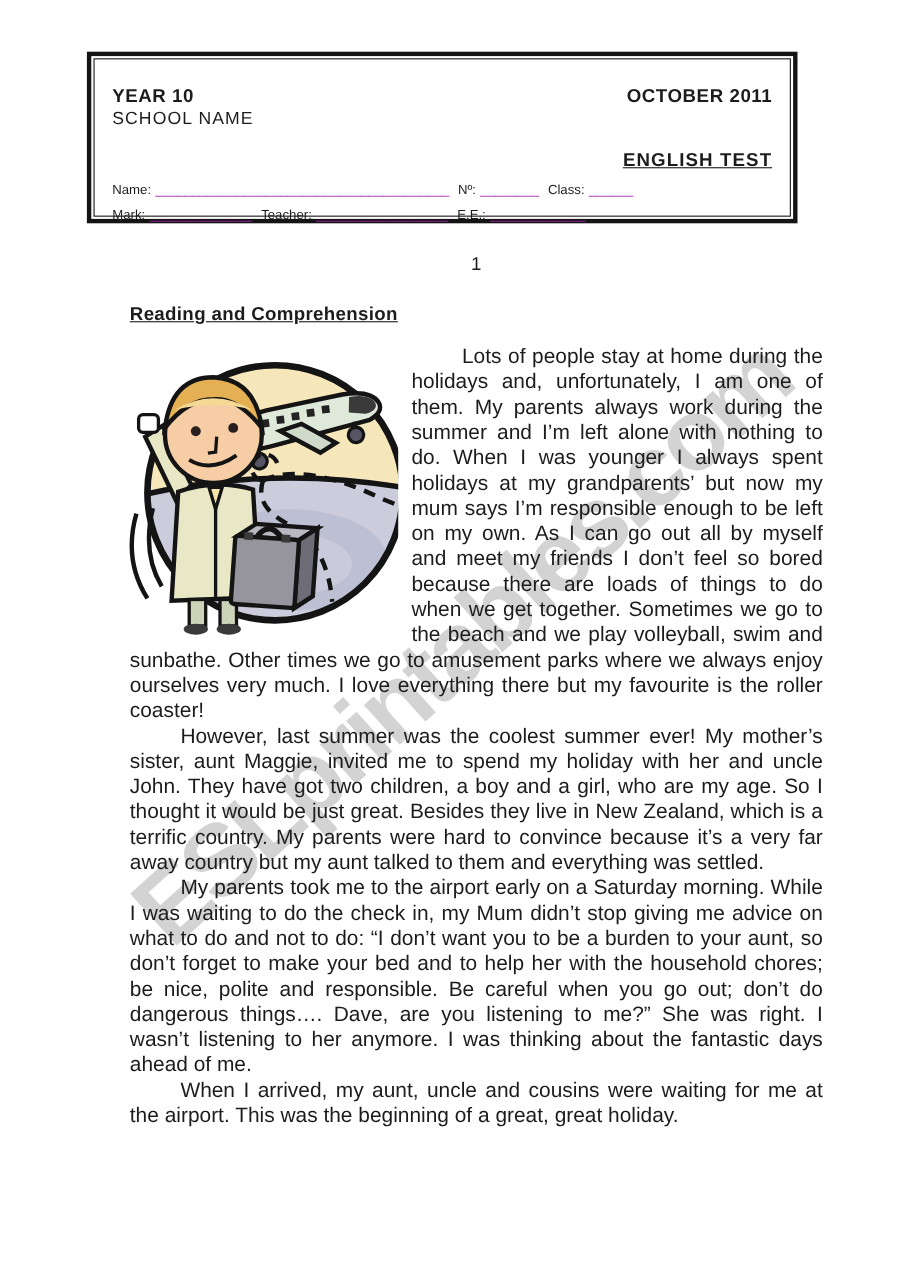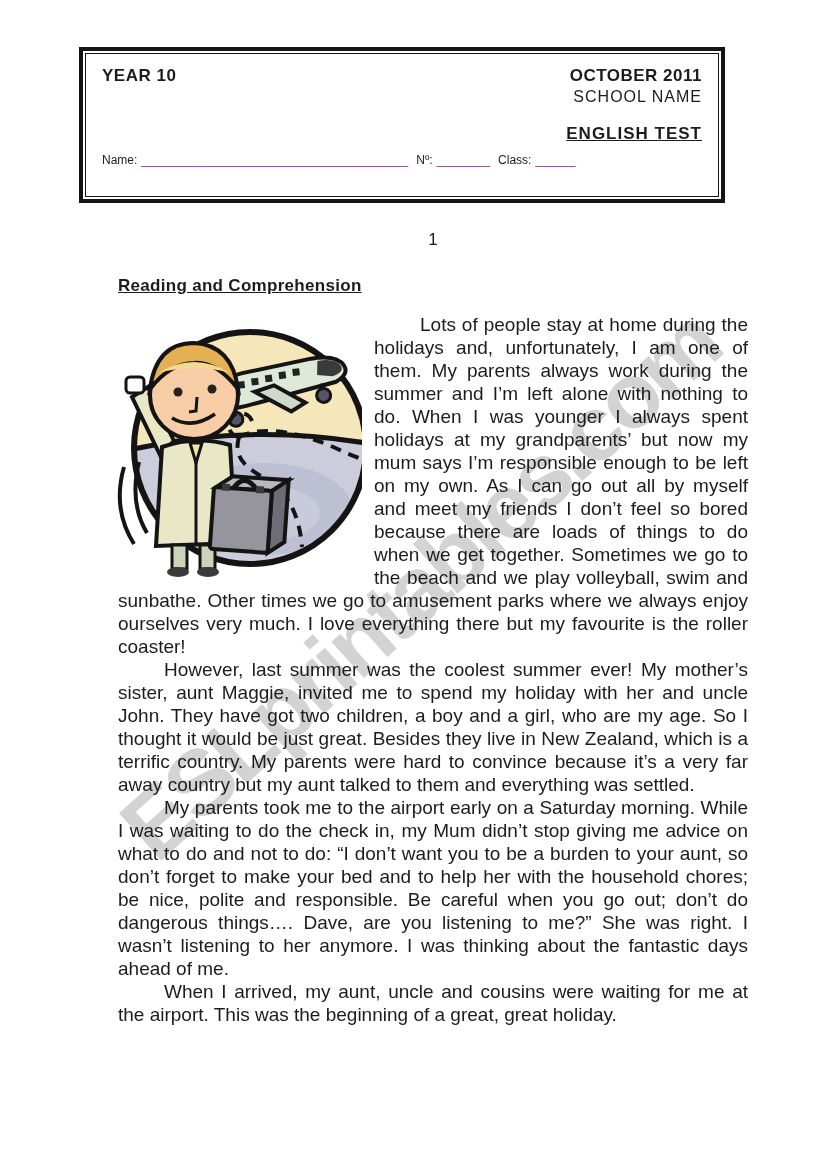--- a/index.html
+++ b/index.html
@@ -29,26 +29,26 @@
   
   .header-box{
     position:absolute;left:79px;top:47px;width:646px;height:156px;
     border:4px solid #141414;
     box-sizing:border-box;
     z-index:1;
   }
   .header-inner{
     position:absolute;inset:2px;
     border:1px solid #141414;
-    padding:12px 16px 6px 16px;
+    padding:24px 16px 6px 16px;
     box-sizing:border-box;
     font-size:16px;
   }
   .hdr-top{display:flex;justify-content:space-between;font-weight:bold;font-size:17px;letter-spacing:.5px;}
-  .hdr-school{text-align:right;margin-top:2px;font-size:16px;letter-spacing:1px;}
+  .hdr-school{text-align:left;margin-top:2px;font-size:16px;letter-spacing:1px;}
   .hdr-test{text-align:right;margin-top:18px;font-weight:bold;text-decoration:underline;font-size:17px;letter-spacing:1px;}
   .field-row{display:flex;align-items:flex-end;margin-top:9px;font-size:12px;white-space:nowrap;}
   .field-row .lbl{margin-right:4px;}
   .field-row .line{letter-spacing:0;margin-right:8px;color:#a21caf;}
   
   .content{
     position:absolute;left:118px;top:230px;width:630px;
     z-index:1;
   }
   .page-number{text-align:center;font-size:17px;margin:0 0 26px 0;}
@@ -83,20 +83,28 @@
 
       <div class="field-row">
         <span class="lbl">Name:</span>
         <span class="line">________________________________________</span>
         <span class="lbl">Nº:</span>
         <span class="line">________</span>
         <span class="lbl">Class:</span>
         <span class="line">______</span>
       </div>
 
+      <div class="field-row">
+        <span class="lbl">Mark:</span>
+        <span class="line">______________</span>
+        <span class="lbl">Teacher:</span>
+        <span class="line">__________________</span>
+        <span class="lbl">E.E.:</span>
+        <span class="line">_____________</span>
+      </div>
     </div>
   </div>
 
   <div class="content">
     <div class="page-number">1</div>
     <div class="section-title">Reading and Comprehension</div>
 
     <div class="passage">
 
       <div class="clipart">

